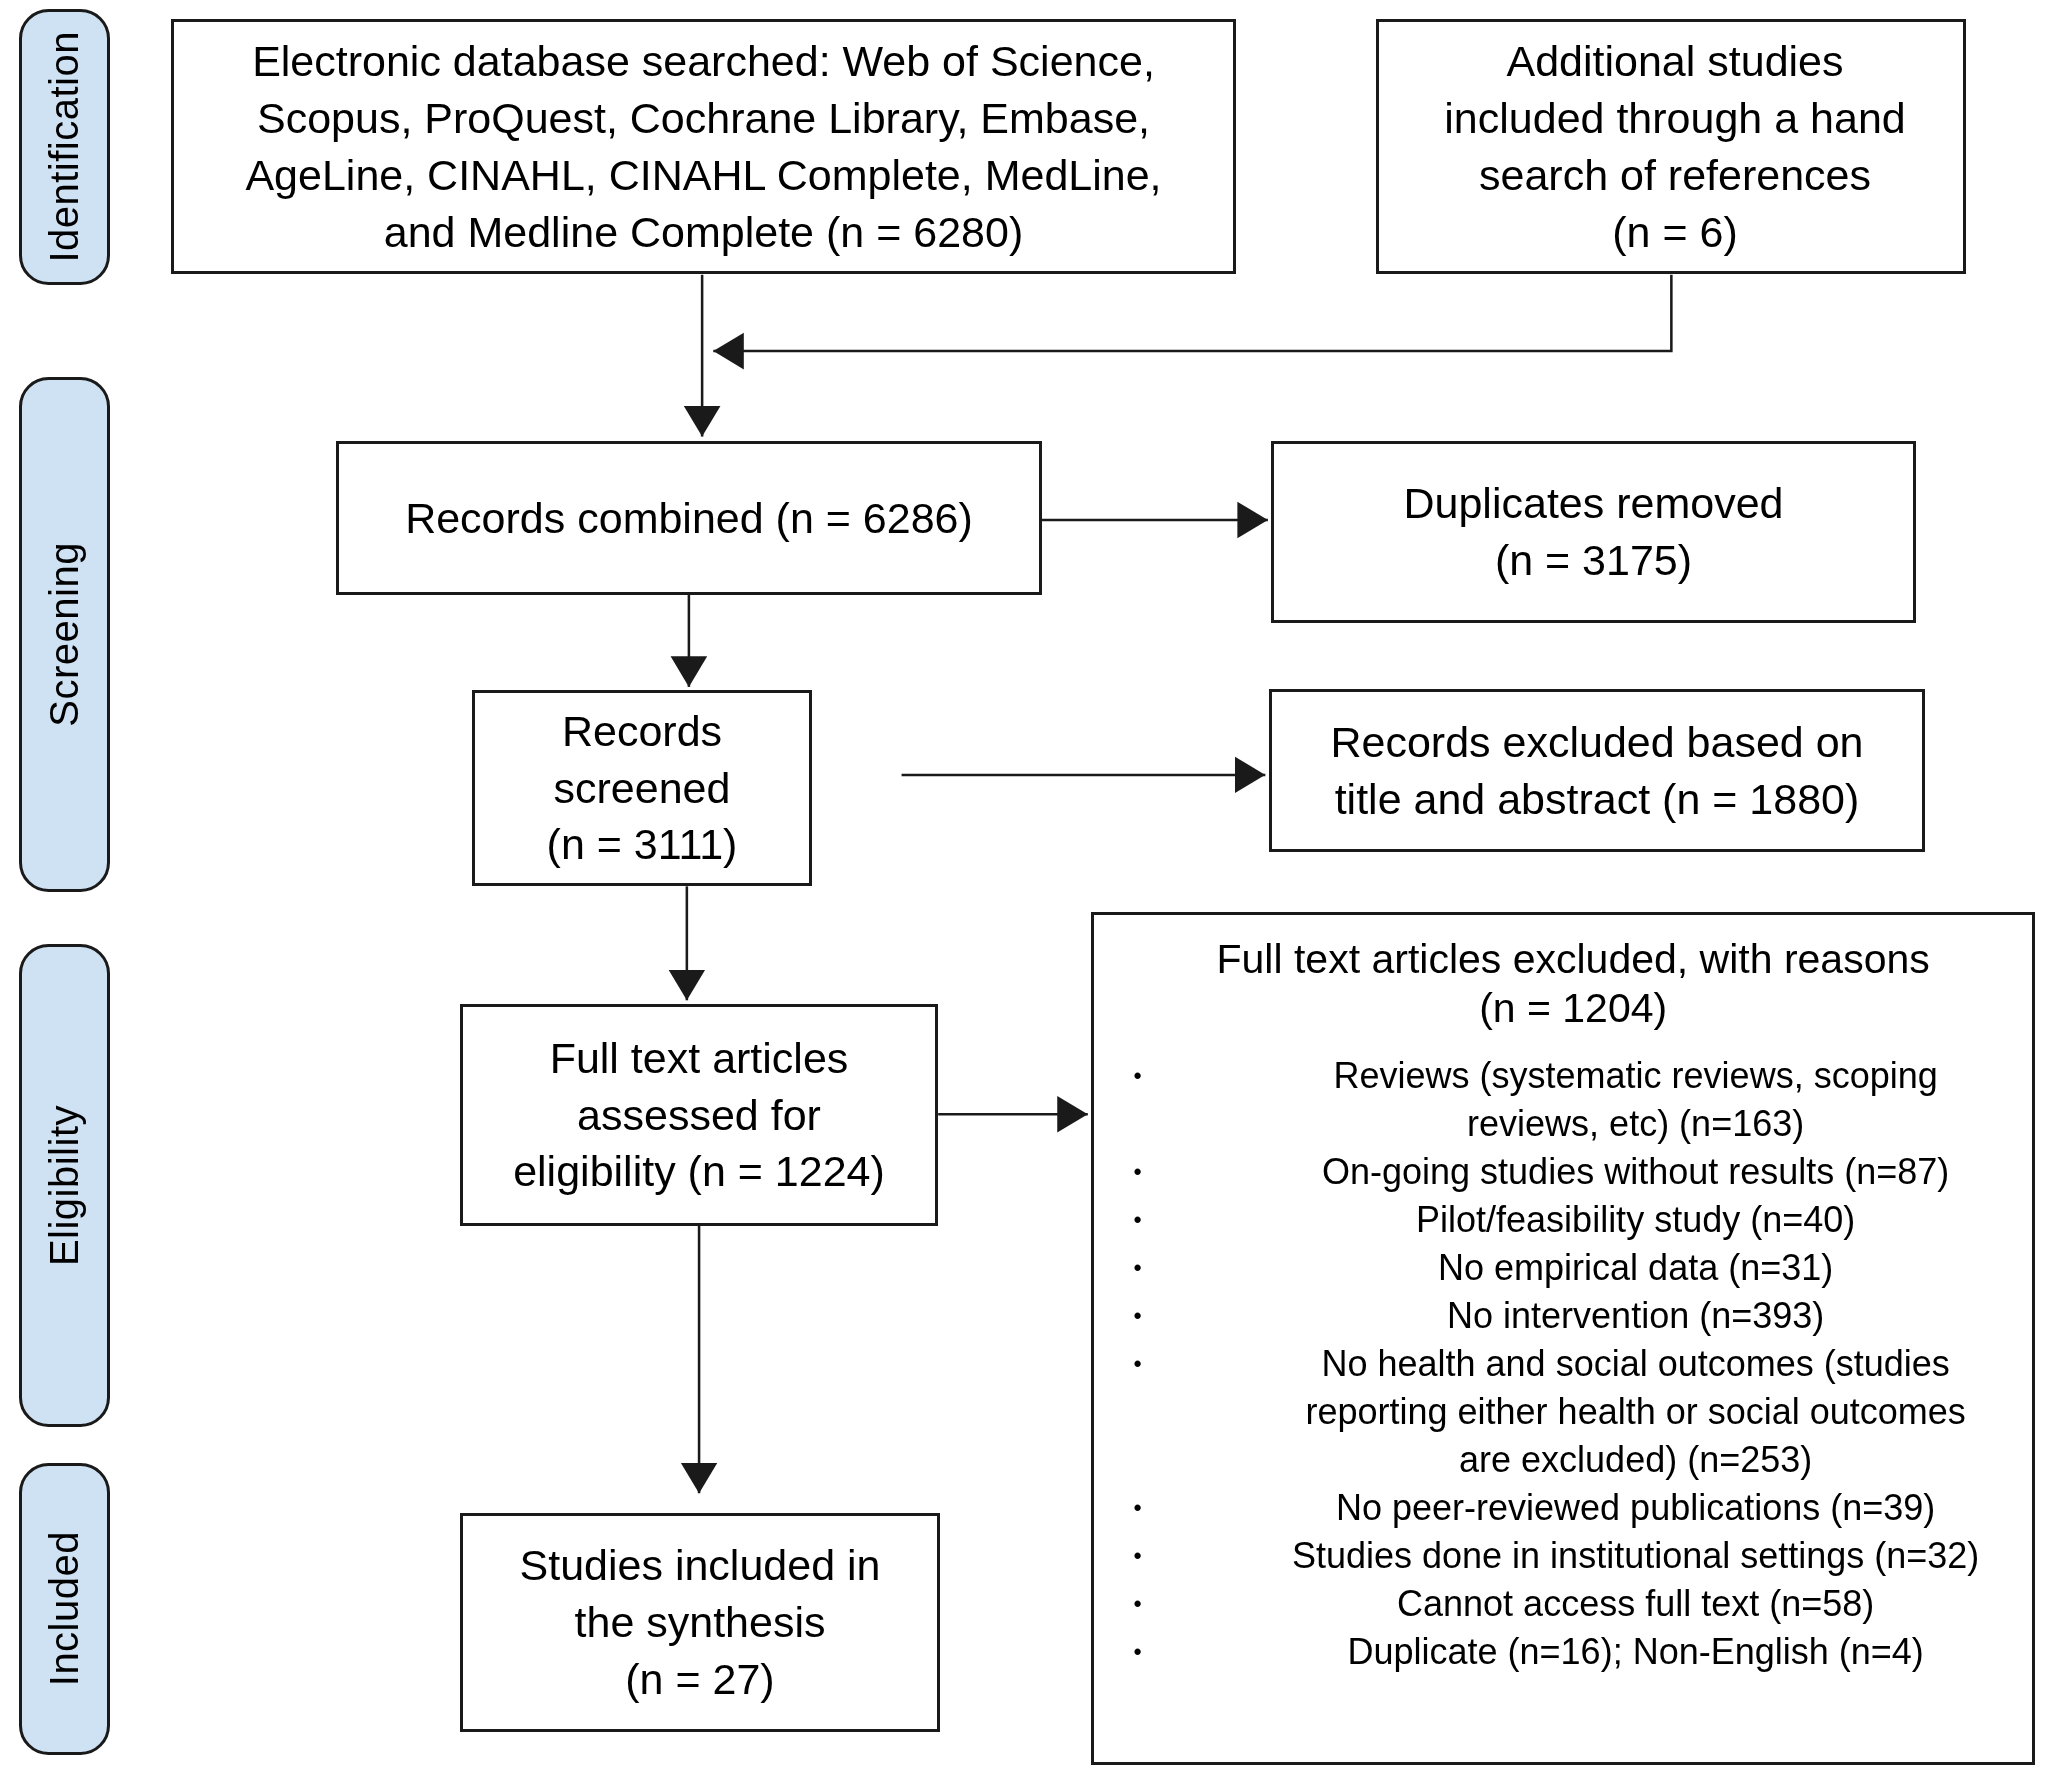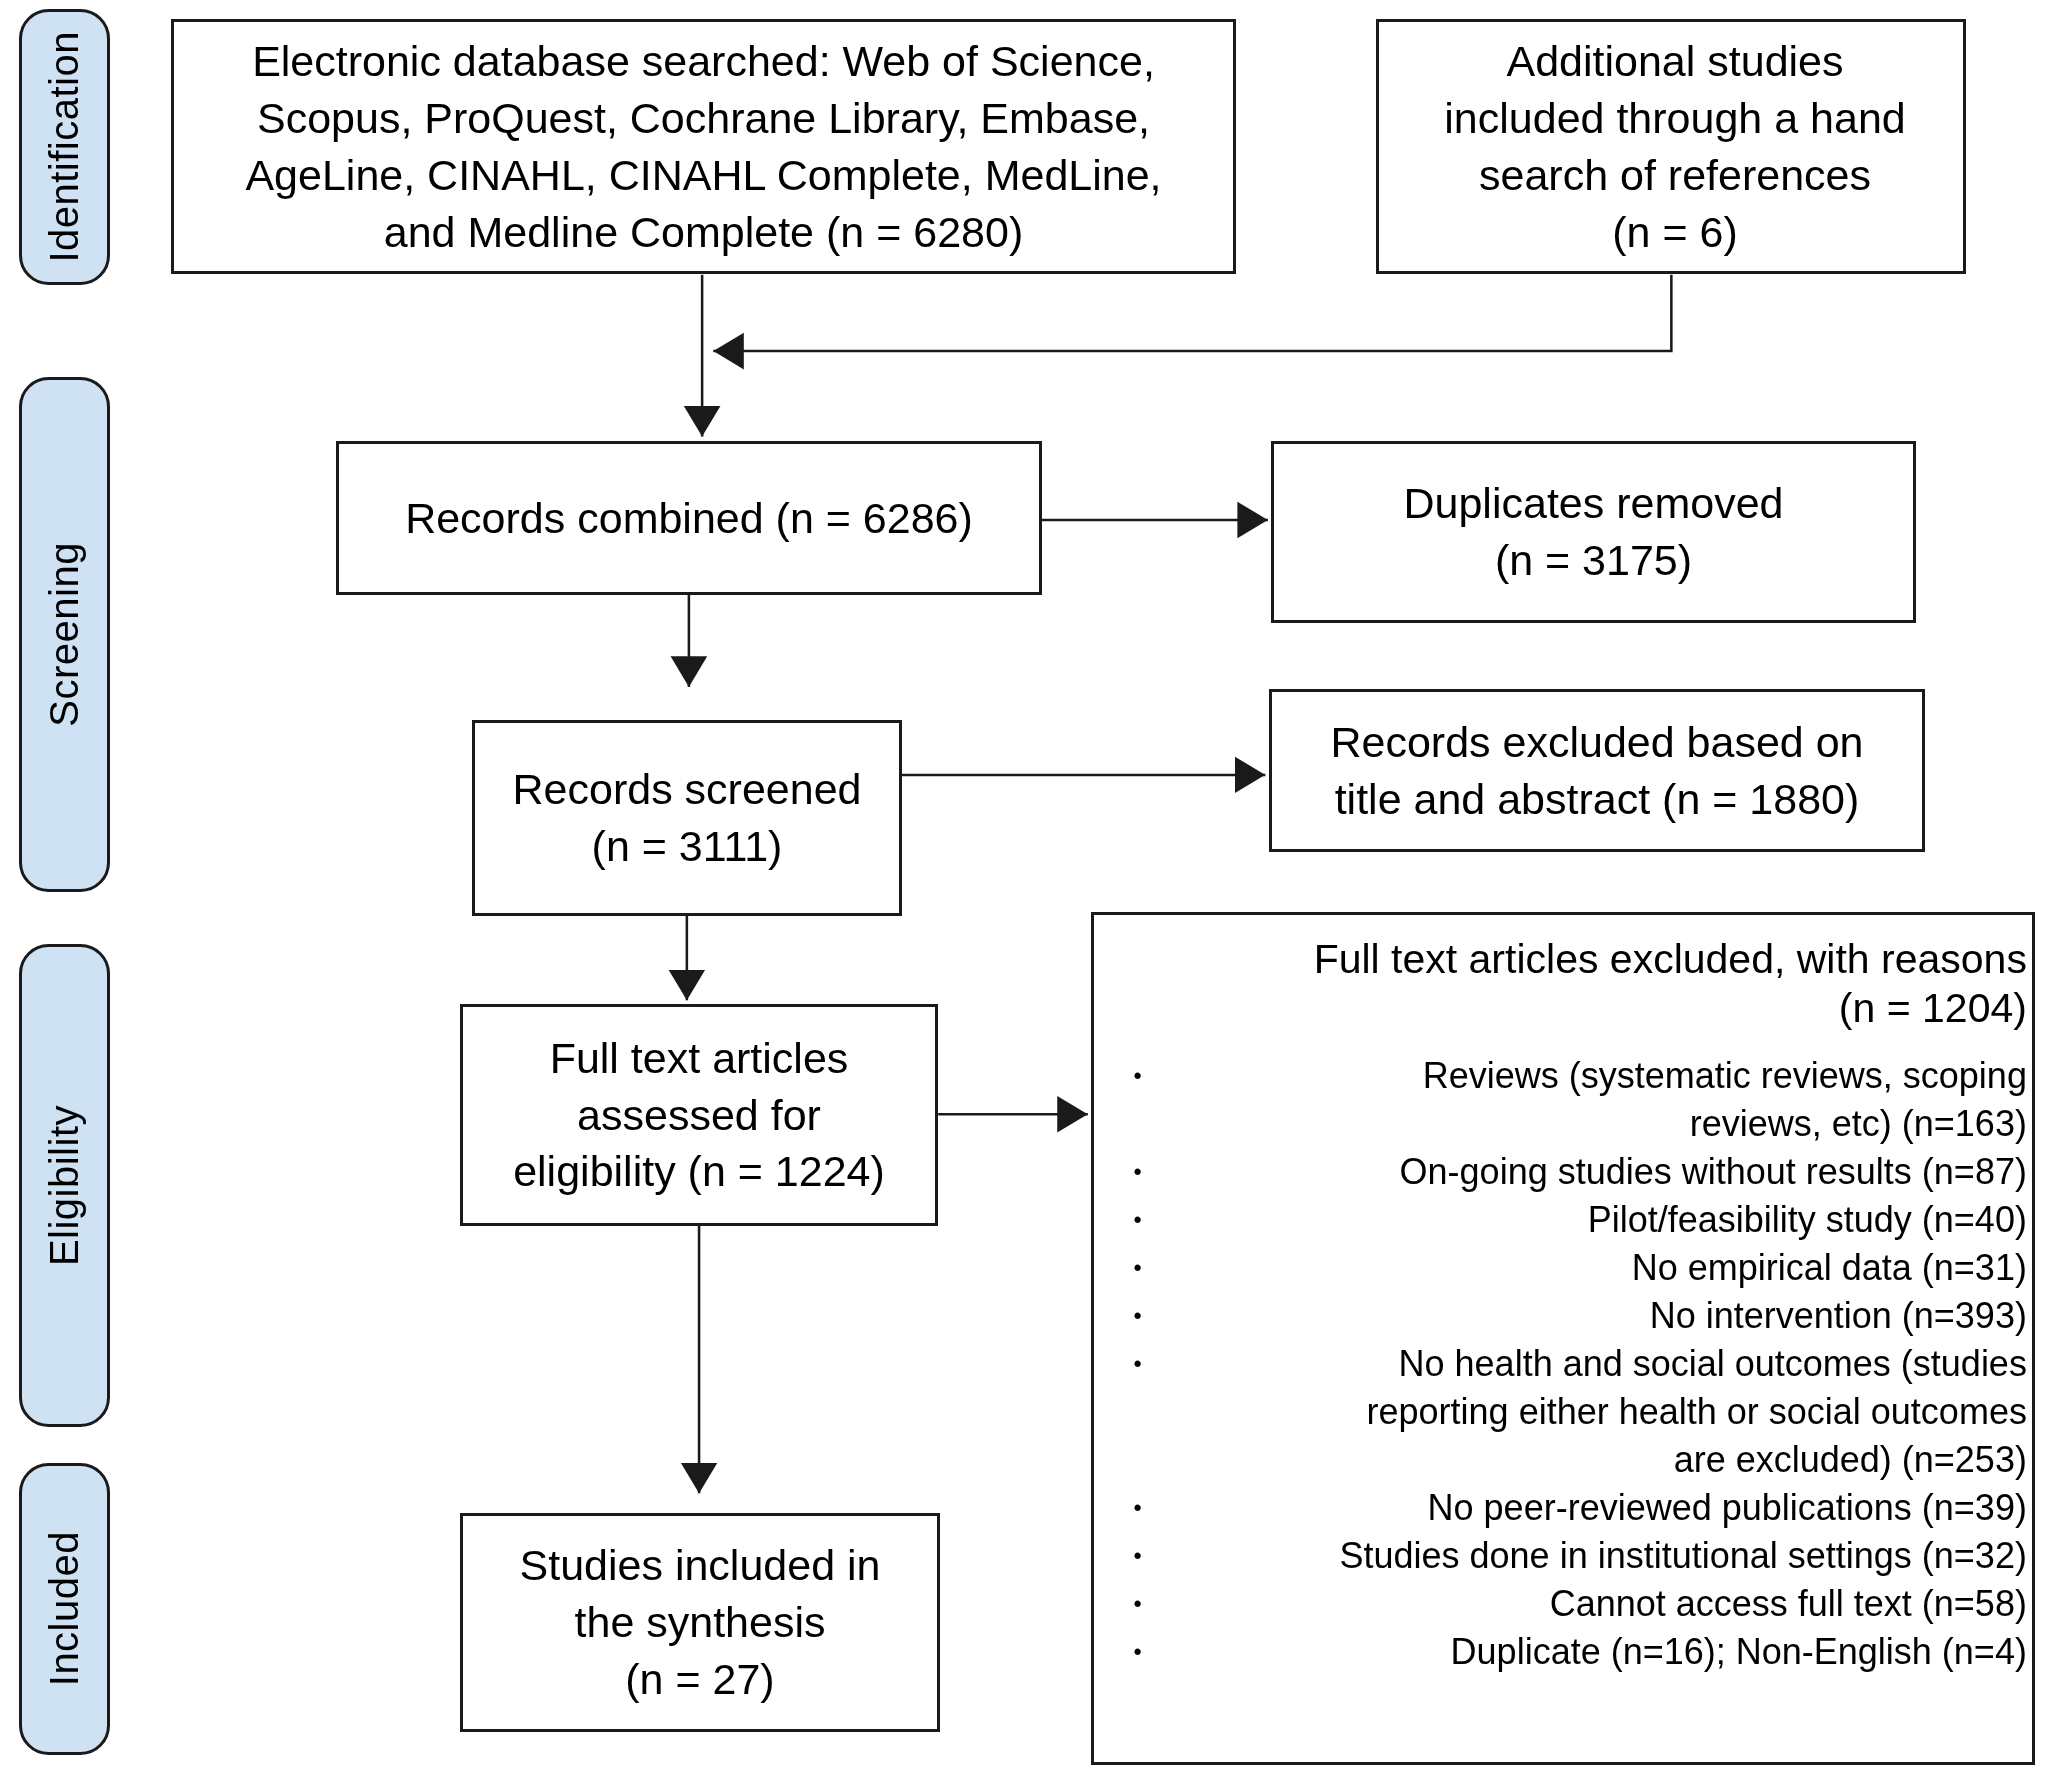--- a/index.html
+++ b/index.html
@@ -47,21 +47,21 @@
   }
   .node-text{
     font-size:43px;
     line-height:1.32;
     white-space:pre-line;
     padding:0 7.6px;
   }
 
   .node.reasons{
     display:block;
-    text-align:right;
+    text-align:center;
     padding:20.3px 5.1px 0 25.4px;
   }
   .reasons-title{
     font-size:41px;
     line-height:49px;
     white-space:pre-line;
   }
   .reasons-list{
     list-style:none;
     margin:19px 0 0 0;
@@ -132,21 +132,21 @@
 
   <div class="node" style="left:336px;top:441px;width:706px;height:154px;">
     <div class="node-text">Records combined (n = 6286)</div>
   </div>
 
   <div class="node" style="left:1271px;top:441px;width:645px;height:182px;">
     <div class="node-text">Duplicates removed
 (n = 3175)</div>
   </div>
 
-  <div class="node" style="left:472px;top:720px;width:430px;height:196px;">
+  <div class="node" style="left:472px;top:690px;width:340px;height:196px;">
     <div class="node-text">Records screened
 (n = 3111)</div>
   </div>
 
   <div class="node" style="left:1269px;top:689px;width:656px;height:163px;">
     <div class="node-text">Records excluded based on
 title and abstract (n = 1880)</div>
   </div>
 
   <div class="node" style="left:460px;top:1004px;width:478px;height:222px;">

